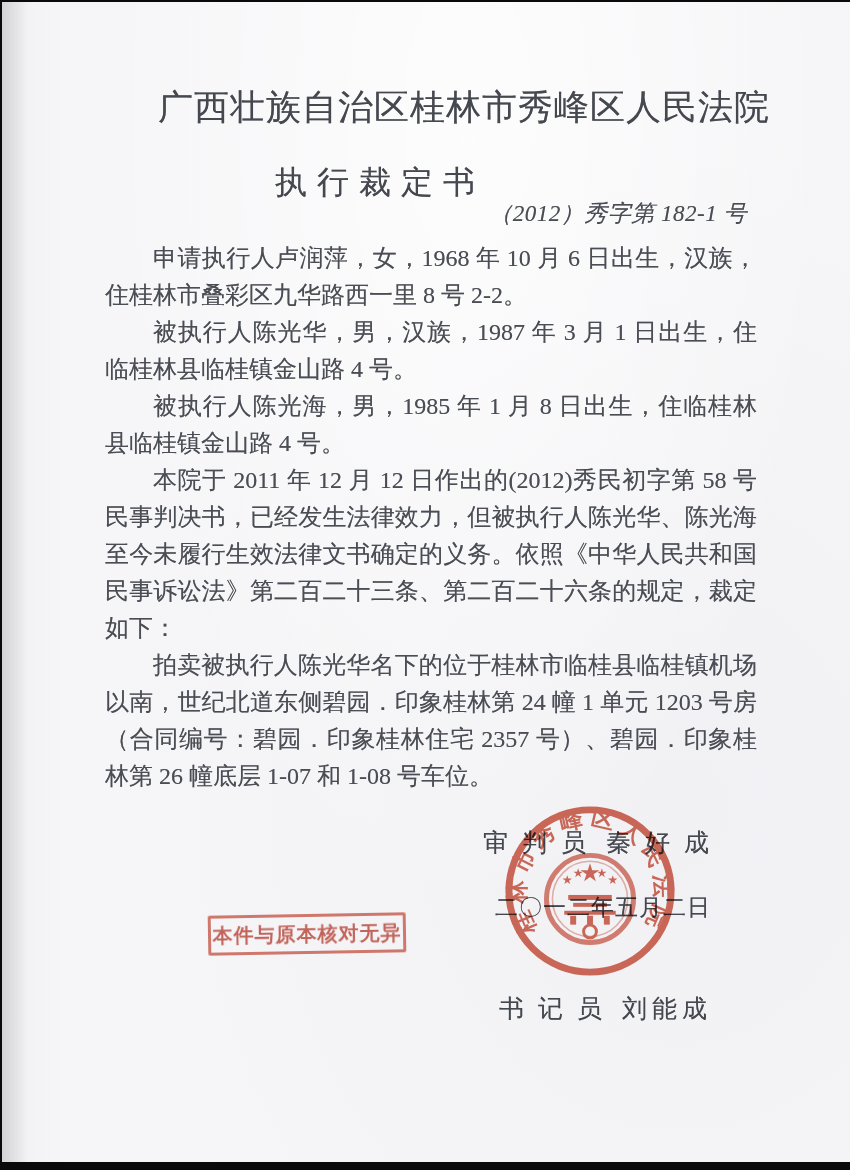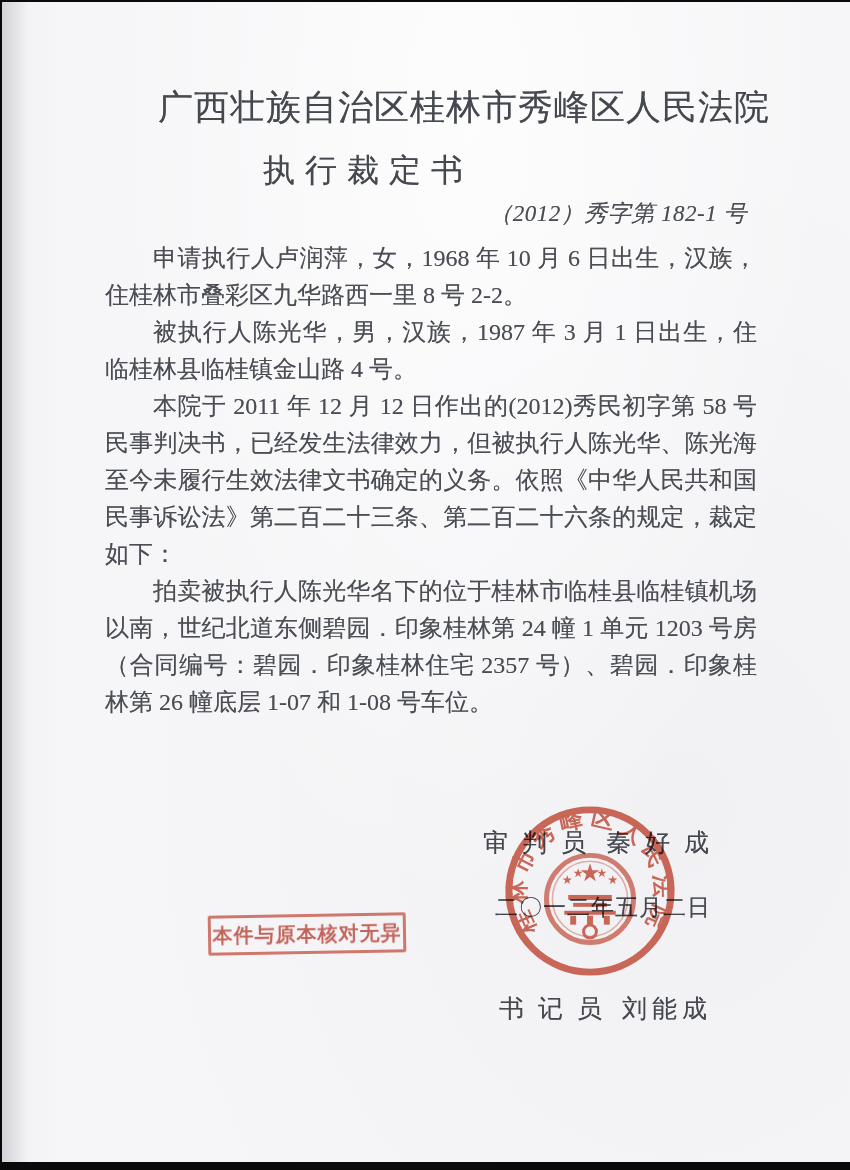--- a/index.html
+++ b/index.html
@@ -19,21 +19,21 @@
   .edge-shadow{
     position:absolute;left:0;top:0;bottom:0;width:26px;
     background:linear-gradient(to right, rgba(120,120,128,.18), rgba(120,120,128,0));
   }
   .court-name{
     position:absolute;left:0;top:82px;width:100%;margin:0;
     text-align:center;font-size:35px;font-weight:500;letter-spacing:1px;
     color:#45484f; text-shadow:0 0 .6px rgba(70,73,80,.55);padding-left:38px;
   }
   .doc-title{
-    position:absolute;left:257px;top:143px;margin:4px;
+    position:absolute;left:257px;top:143px;margin:16px;
     font-size:32px;font-weight:500;letter-spacing:10px;
     color:#45484f; text-shadow:0 0 .6px rgba(70,73,80,.55);
     white-space:nowrap;
   }
   .case-number{
     position:absolute;right:103px;top:196px;
     font-size:23px;color:#4a4d54;letter-spacing:.5px;
     text-shadow:0 0 .5px rgba(70,73,80,.5);
     font-style:italic;
   }
@@ -75,20 +75,21 @@
 <div class="paper">
   <div class="edge-shadow"></div>
 
   <h1 class="court-name">广西壮族自治区桂林市秀峰区人民法院</h1>
   <h2 class="doc-title">执行裁定书</h2>
   <div class="case-number">（2012）秀字第 182-1 号</div>
 
   <div class="doc-body">
     <p>申请执行人卢润萍，女，1968 年 10 月 6 日出生，汉族，住桂林市叠彩区九华路西一里 8 号 2-2。</p>
     <p>被执行人陈光华，男，汉族，1987 年 3 月 1 日出生，住临桂林县临桂镇金山路 4 号。</p>
+    <p>被执行人陈光海，男，1985 年 1 月 8 日出生，住临桂林县临桂镇金山路 4 号。</p>
     <p>本院于 2011 年 12 月 12 日作出的(2012)秀民初字第 58 号民事判决书，已经发生法律效力，但被执行人陈光华、陈光海至今未履行生效法律文书确定的义务。依照《中华人民共和国民事诉讼法》第二百二十三条、第二百二十六条的规定，裁定如下：</p>
     <p>拍卖被执行人陈光华名下的位于桂林市临桂县临桂镇机场以南，世纪北道东侧碧园．印象桂林第 24 幢 1 单元 1203 号房（合同编号：碧园．印象桂林住宅 2357 号）、碧园．印象桂林第 26 幢底层 1-07 和 1-08 号车位。</p>
   </div>
 
   <div class="sig-line sig-date">二〇一二年五月二日</div>
   <div class="sig-line sig-judge">
     <span class="sp-wide">审判员</span><span class="sp-med">秦好成</span>
   </div>
   <div class="sig-line sig-clerk">
     <span class="sp-wide">书记员</span><span class="sp-name">刘能成</span>

